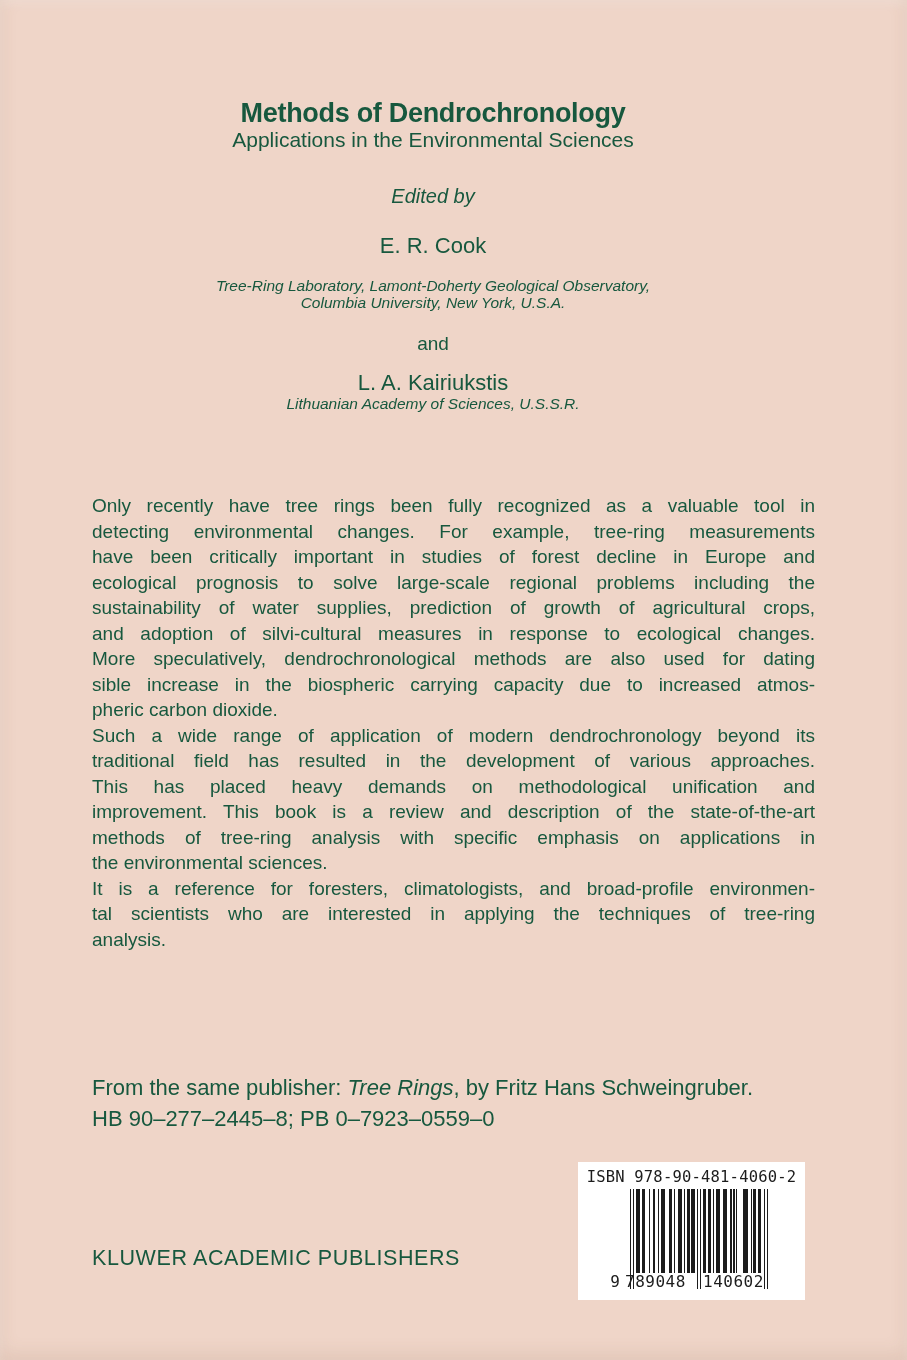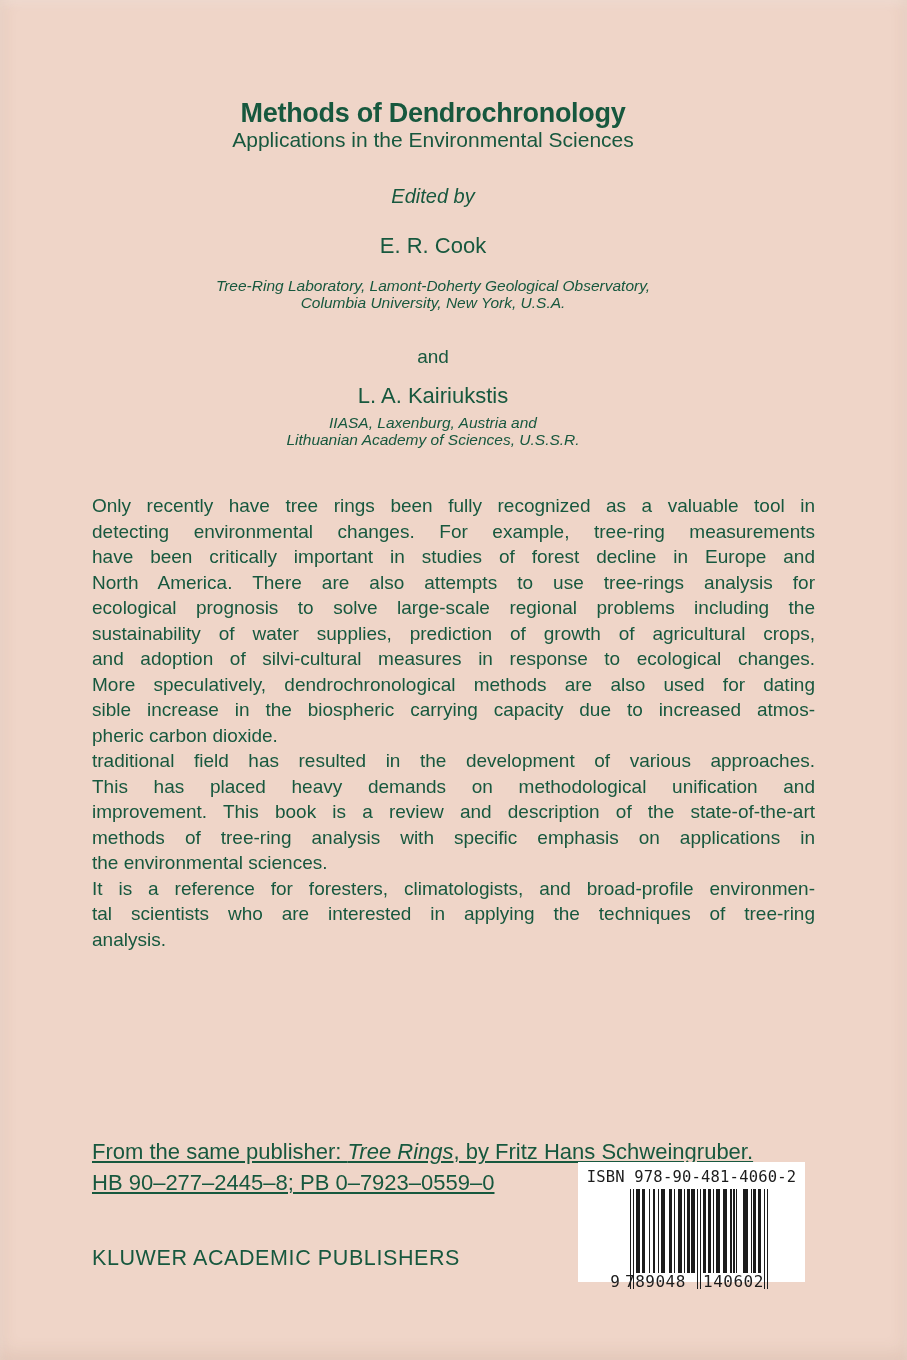--- a/index.html
+++ b/index.html
@@ -38,51 +38,51 @@
   .editor-name{
     margin-top:25px;
     font-size:22px;line-height:25px;
   }
   .affil{
     font-size:15.5px;line-height:17px;font-style:italic;
   }
   .affil.first{margin-top:19px;}
   .affil2.first{margin-top:6px;}
   .conjunction{
-    margin-top:35px;
+    margin-top:22px;
     font-size:19px;line-height:22px;
   }
   .editor-name.second{margin-top:15px;}
   
   .blurb{
     position:absolute;top:493px;left:92px;width:723px;
     font-size:19px;line-height:25.5px;
   }
   .blurb .body-line{
     text-align:justify;
     text-align-last:justify;
     white-space:normal;
   }
   .blurb .body-line.para-end{
     text-align-last:left;
   }
   
   .publisher-note{
-    position:absolute;top:1136px;left:92px;width:740px;
-    font-size:22px;line-height:31px;text-decoration:underline;
+    position:absolute;top:1072px;left:92px;width:740px;
+    font-size:22px;line-height:31px;
   }
   .publisher-note .it{font-style:italic;}
   
   .footer-publisher{
     position:absolute;top:1246px;left:92px;
     font-size:21.5px;letter-spacing:.6px;
   }
   
   .barcode-box{
-    position:absolute;left:578px;top:1162px;width:227px;height:120px;
+    position:absolute;left:578px;top:1162px;width:227px;height:138px;
     background:var(--box-bg);
   }
   .isbn-label{
     position:absolute;top:6px;left:0;width:100%;
     text-align:center;
     font-family:"DejaVu Sans Mono",monospace;
     font-size:15.5px;letter-spacing:.2px;
     color:var(--bar-ink);
     white-space:nowrap;
   }
@@ -112,35 +112,34 @@
     <div class="book-subtitle">Applications in the Environmental Sciences</div>
     <div class="edited-by">Edited by</div>
 
     <div class="editor-name">E. R. Cook</div>
     <div class="affil first">Tree-Ring Laboratory, Lamont-Doherty Geological Observatory,</div>
     <div class="affil">Columbia University, New York, U.S.A.</div>
 
     <div class="conjunction">and</div>
 
     <div class="editor-name second">L. A. Kairiukstis</div>
-    <div class="affil affil2 first">IIASA, Laxenburg, Austria and</div>
     <div class="affil">Lithuanian Academy of Sciences, U.S.S.R.</div>
   </header>
 
   <main class="blurb" id="blurb">
       <div class="body-line">Only recently have tree rings been fully recognized as a valuable tool in</div>
       <div class="body-line">detecting environmental changes. For example, tree-ring measurements</div>
       <div class="body-line">have been critically important in studies of forest decline in Europe and</div>
-      <div class="body-line">North America. There are also attempts to use tree-rings analysis for</div>
       <div class="body-line">ecological prognosis to solve large-scale regional problems including the</div>
       <div class="body-line">sustainability of water supplies, prediction of growth of agricultural crops,</div>
       <div class="body-line">and adoption of silvi-cultural measures in response to ecological changes.</div>
       <div class="body-line">More speculatively, dendrochronological methods are also used for dating</div>
       <div class="body-line">sible increase in the biospheric carrying capacity due to increased atmos-</div>
       <div class="body-line para-end">pheric carbon dioxide.</div>
+      <div class="body-line">Such a wide range of application of modern dendrochronology beyond its</div>
       <div class="body-line">traditional field has resulted in the development of various approaches.</div>
       <div class="body-line">This has placed heavy demands on methodological unification and</div>
       <div class="body-line">improvement. This book is a review and description of the state-of-the-art</div>
       <div class="body-line">methods of tree-ring analysis with specific emphasis on applications in</div>
       <div class="body-line para-end">the environmental sciences.</div>
       <div class="body-line">It is a reference for foresters, climatologists, and broad-profile environmen-</div>
       <div class="body-line">tal scientists who are interested in applying the techniques of tree-ring</div>
       <div class="body-line para-end">analysis.</div>
     </main>
 

